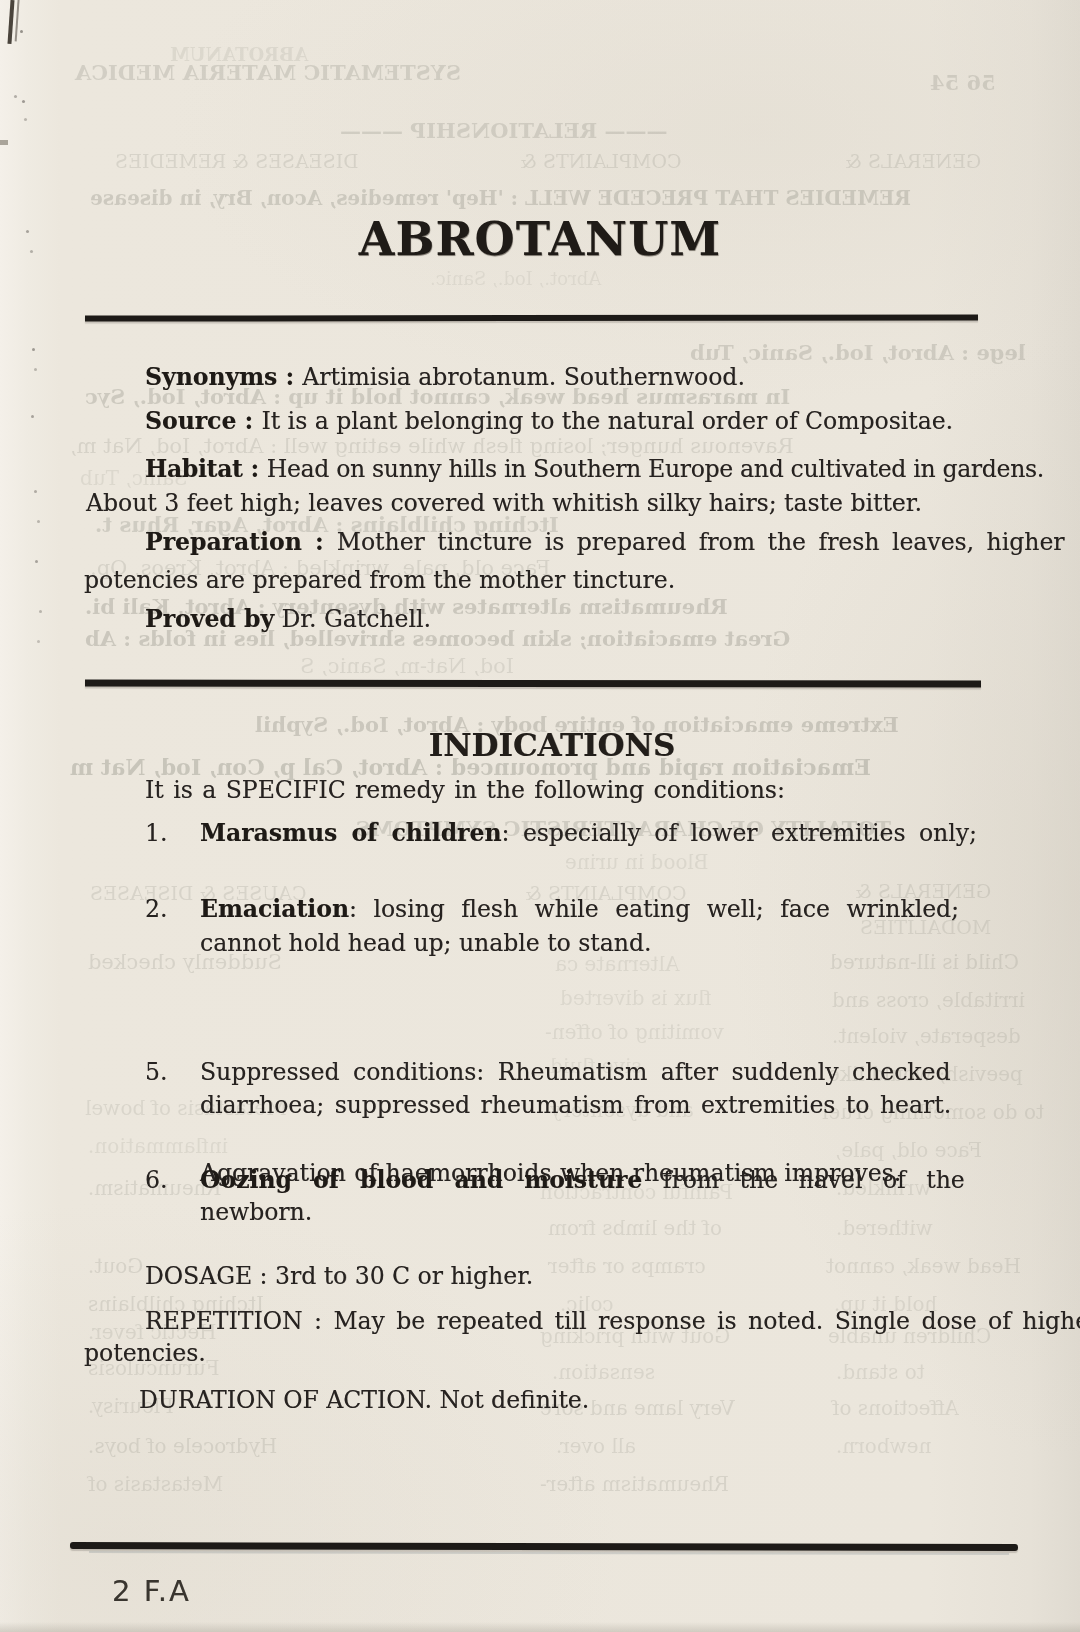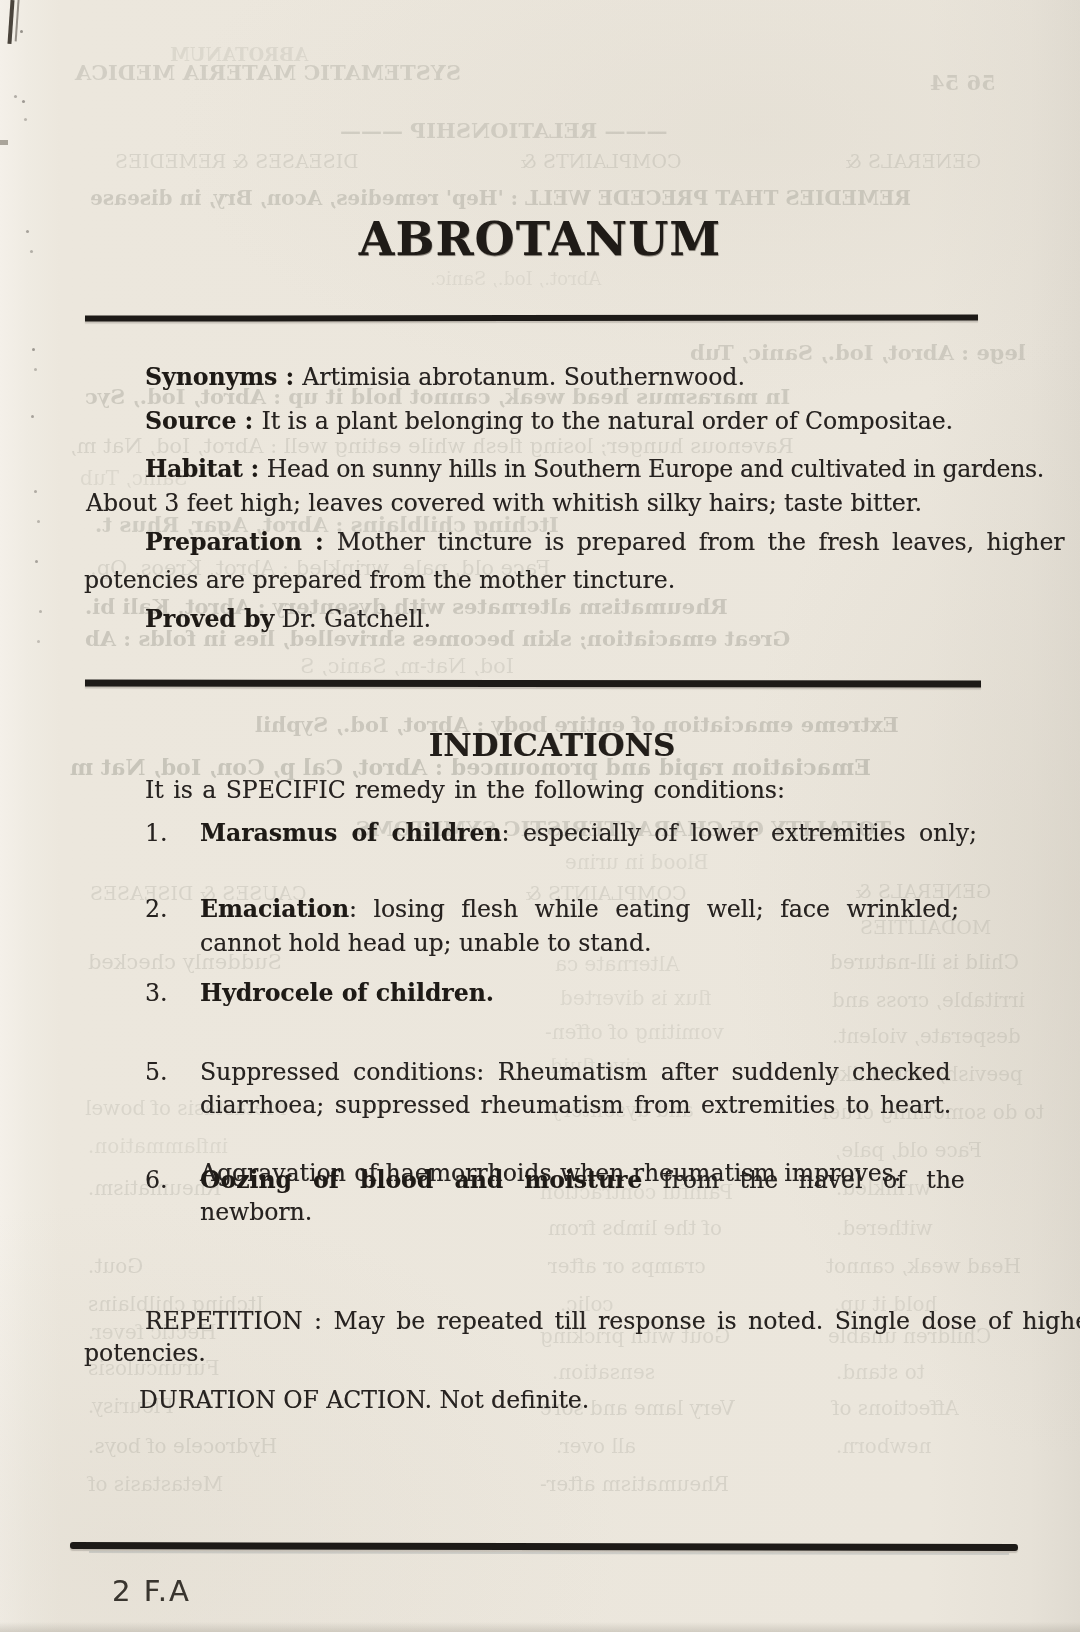--- a/index.html
+++ b/index.html
@@ -152,30 +152,30 @@
   <div class="rule ink" style="top:680px;left:85px;width:896px;height:7px;transform:rotate(0.05deg)"></div>
 
   <div class="h-ind ink" style="top:727px">INDICATIONS</div>
   <div class="txt ink" style="top:777px;left:145px;font-weight:400;word-spacing:2px">It is a SPECIFIC remedy in the following conditions:</div>
 
   <div class="txt ink" style="top:820px;left:145px;word-spacing:6px"><span class="num">1.</span><b>Marasmus of children</b><span>: especially of lower extremities only;</span></div>
 
   <div class="txt ink" style="top:896px;left:145px;word-spacing:9px"><span class="num">2.</span><b>Emaciation</b><span>: losing flesh while eating well; face wrinkled;</span></div>
   <div class="txt ink" style="top:930px;left:200px">cannot hold head up; unable to stand.</div>
 
-  <div class="txt ink" style="top:980px;left:145px"><span class="num">3.</span><b>Hydrocele of children.</b></div>
 
 
   <div class="txt ink" style="top:1059px;left:145px;word-spacing:6px"><span class="num">5.</span><span>Suppressed conditions: Rheumatism after suddenly checked</span></div>
   <div class="txt ink" style="top:1092px;left:200px;word-spacing:3px">diarrhoea; suppressed rheumatism from extremities to heart.</div>
   <div class="txt ink" style="top:1160px;left:200px;word-spacing:1px">Aggravation of haemorrhoids when rheumatism improves.</div>
 
   <div class="txt ink" style="top:1167px;left:145px;word-spacing:13px"><span class="num">6.</span><b>Oozing of blood and moisture</b><span> from the navel of the</span></div>
   <div class="txt ink" style="top:1199px;left:200px">newborn.</div>
 
+  <div class="txt ink" style="top:1263px;left:145px">DOSAGE : 3rd to 30 C or higher.</div>
   <div class="txt ink" style="top:1308px;left:145px;word-spacing:4px">REPETITION : May be repeated till response is noted. Single dose of higher</div>
   <div class="txt ink" style="top:1340px;left:84px">potencies.</div>
   <div class="txt ink" style="top:1387px;left:139px">DURATION OF ACTION. Not definite.</div>
 
   <div class="rule echo ink" style="top:1543px;left:70px;width:948px;height:7px;transform:rotate(0.12deg);border-radius:3px"></div>
 
   <div class="footer ink" style="top:1574px;left:112px">2 F.A</div>
 
 </div>
 

